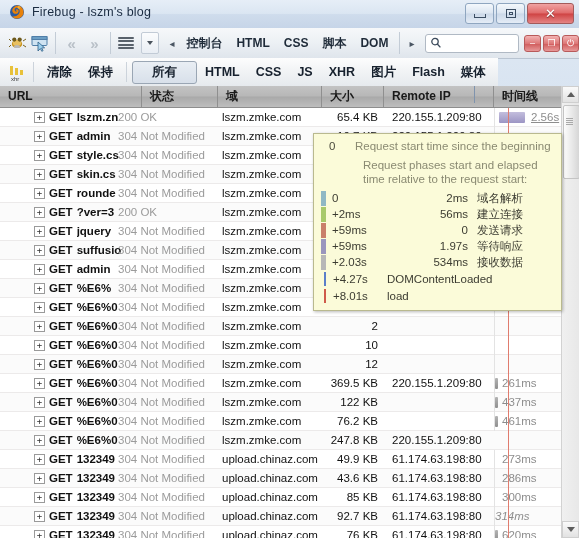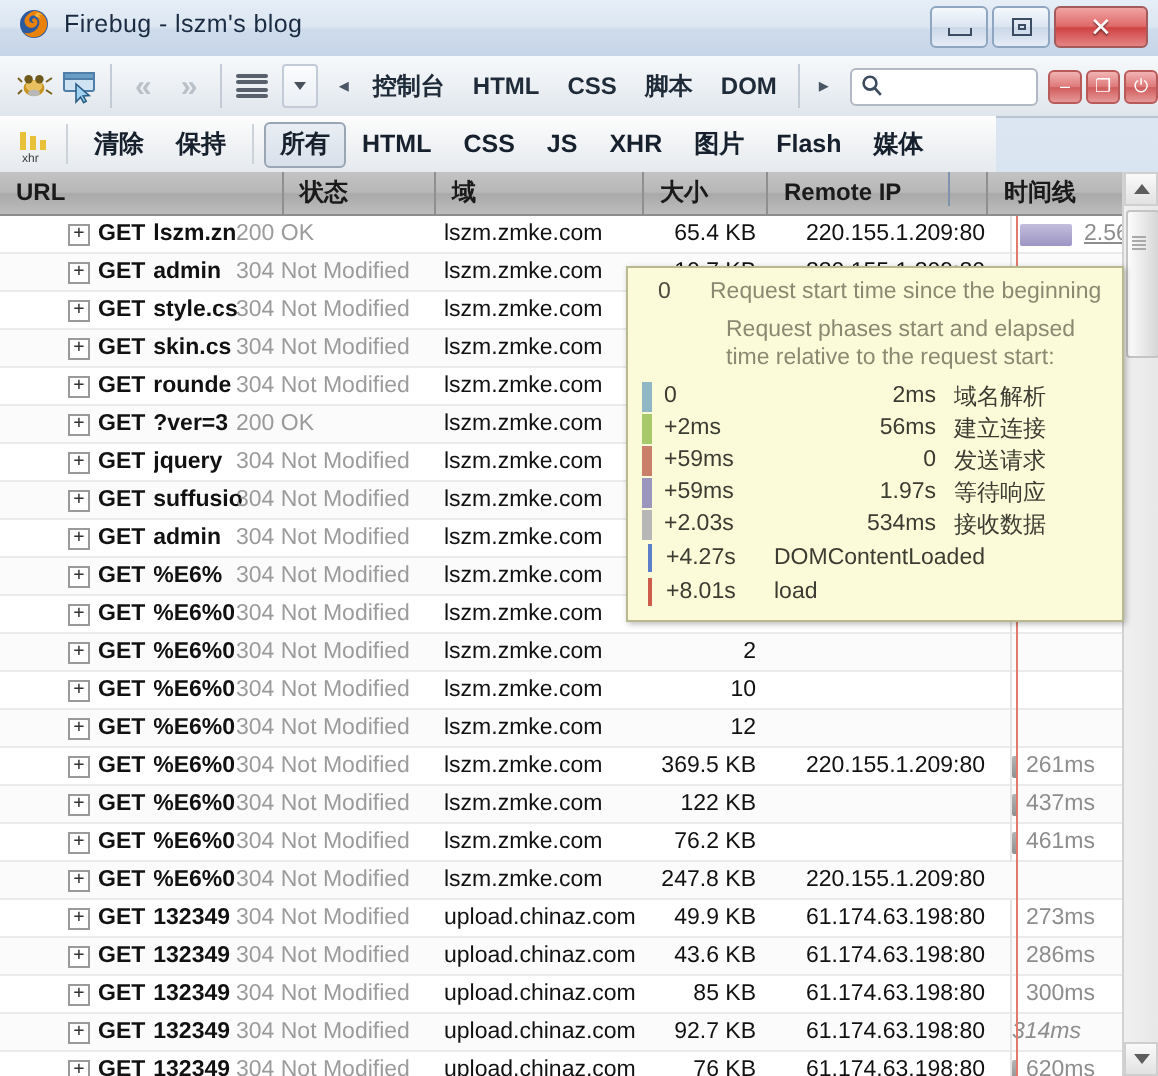--- a/index.html
+++ b/index.html
@@ -81,21 +81,21 @@
     background:linear-gradient(to bottom,#fdfdfd 0%,#f1f3f5 48%,#e6eaee 100%);
     border-bottom:1px solid #b9c4d1;
     display:flex;align-items:center;
   }
   #nettoolbar .sep{width:1px;height:20px;background:#ccd3db;margin:0 5px;}
   .xhr-icon{width:22px;height:20px;display:flex;align-items:flex-end;justify-content:center;position:relative;margin-left:6px;}
   .net-btn{font-size:12.5px;color:#17212e;font-weight:bold;padding:3px 8px;white-space:nowrap;cursor:default;}
   .net-btn.active{
     border:1px solid #9aa6b4;border-radius:3px;
     background:linear-gradient(to bottom,#e9eef4,#d8e0ea);
-    padding:2px 7px;
+    padding:2px 19px;
   }
 
   
   #netpanel{
     position:absolute;left:0;top:86px;width:579px;height:452px;
     background:#fff;overflow:hidden;
   }
   #colheader{
     position:absolute;left:0;top:0;width:579px;height:22px;
     background:linear-gradient(to bottom,#c3c3c3 0%,#b7b7b7 48%,#a9a9a9 52%,#bdbdbd 100%);
@@ -122,21 +122,21 @@
   .twisty{
     width:9px;height:9px;border:1px solid #9a9a9a;background:#fff;
     display:flex;align-items:center;justify-content:center;flex:0 0 auto;
     font-size:9px;line-height:7px;color:#333;font-family:"DejaVu Sans Mono",monospace;
   }
   .u-method{font-weight:bold;color:#111;text-align:center;}
   .u-file{font-weight:bold;color:#111;overflow:hidden;text-overflow:clip;}
   .c-status{width:100px;color:#9b9b9b;overflow:hidden;margin-left:-24px;}
   .c-domain{width:104px;color:#111;padding-left:4px;box-sizing:border-box;overflow:hidden;}
   .c-size{width:62px;text-align:right;color:#111;padding-right:6px;box-sizing:border-box;}
-  .c-ip{width:110px;color:#111;padding-left:8px;box-sizing:border-box;margin-left:11px;}
+  .c-ip{width:110px;color:#111;padding-left:8px;box-sizing:border-box;}
   .c-time{flex:1;position:relative;height:19px;border-left:1px solid #e3e3e3;}
   .bar{position:absolute;top:4px;height:11px;border-radius:1px;}
   .bar.gray{background:linear-gradient(to bottom,#b4b4b4,#8f8f8f);}
   .bar.green{background:linear-gradient(to bottom,#c6e27a,#9ecb3b);}
   .bar.purple{background:linear-gradient(to bottom,#c3bedd,#9c95c4);}
   .tlabel{position:absolute;top:0;line-height:19px;font-size:11.5px;color:#8d8d8d;}
   #redline{
     position:absolute;left:508px;top:0;width:1px;height:430px;background:#e07c6e;z-index:4;
   }
   #blueline{

